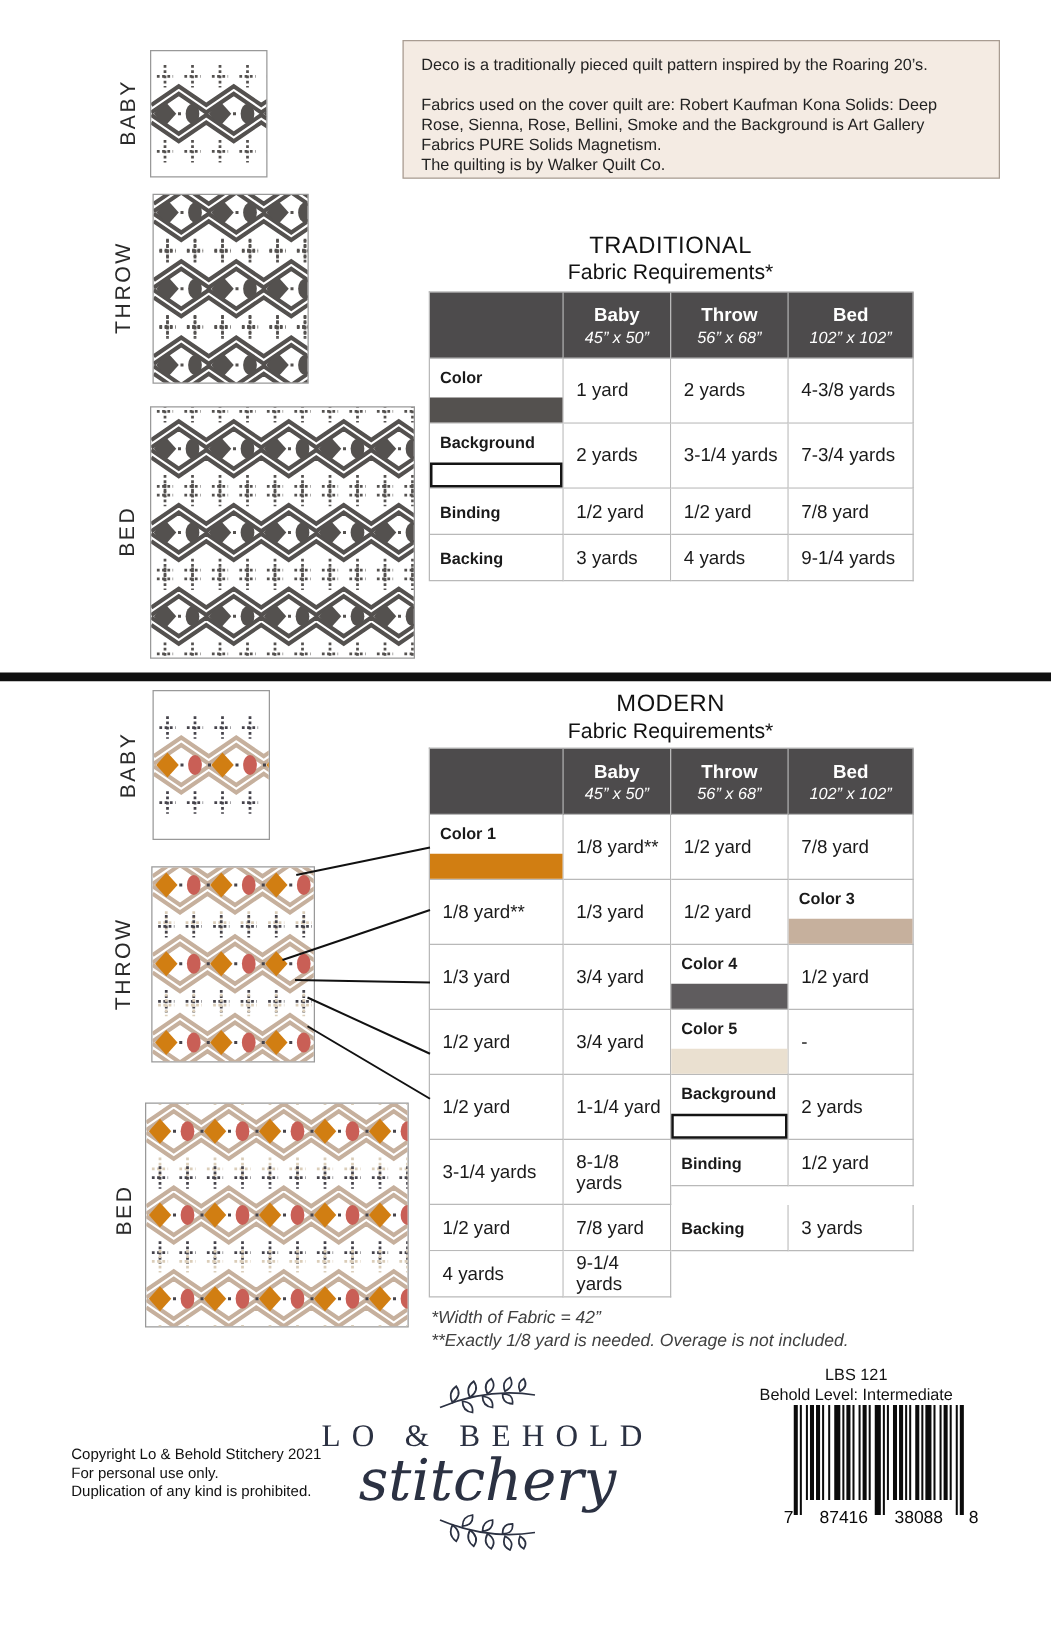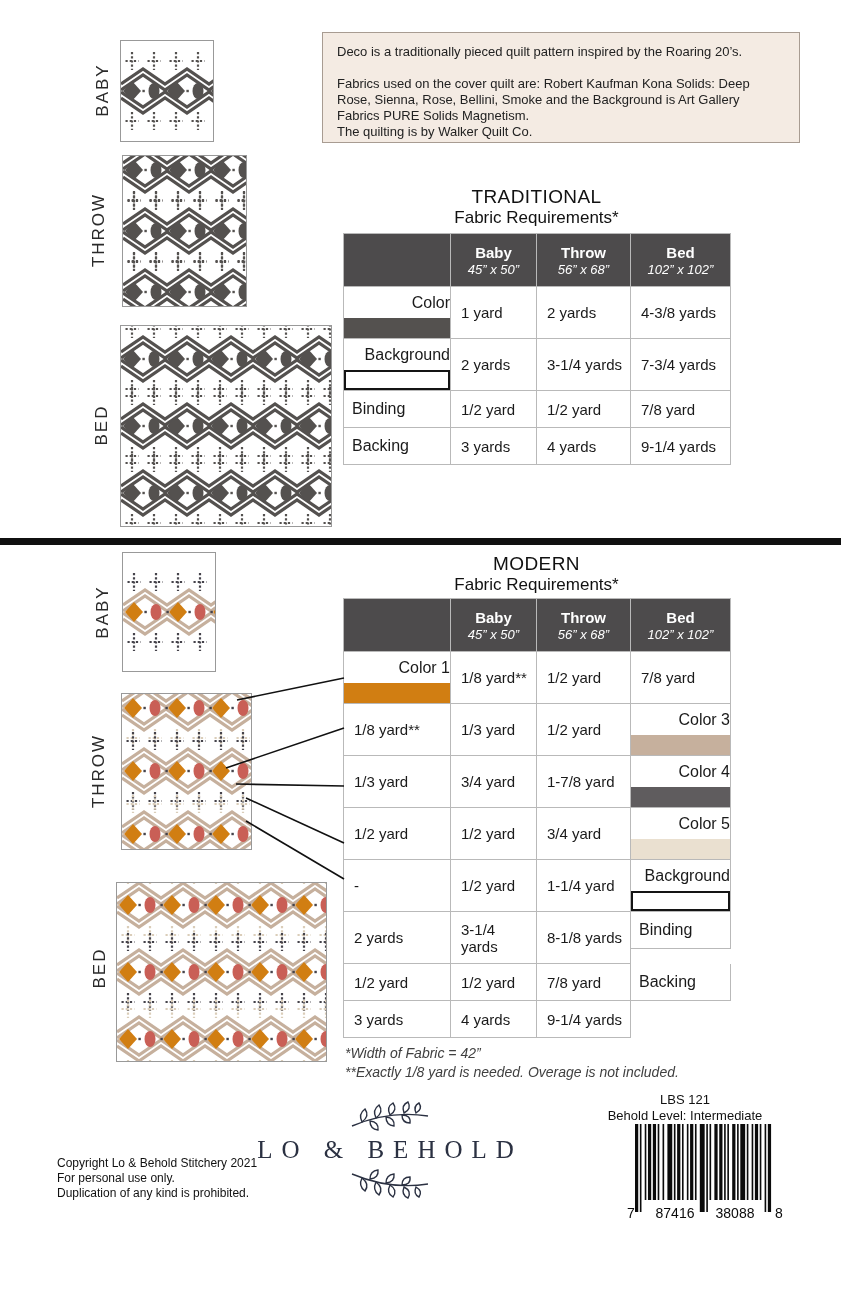--- a/index.html
+++ b/index.html
@@ -27,21 +27,21 @@
   .table-title .t2 { font-size:17px; }
 
   
   .req-table { position:absolute; left:343px; width:388px; display:grid;
     grid-template-columns:107px 86px 94px 100px; align-content:start;
     border-left:1px solid #b9b9b9; border-top:1px solid #b9b9b9; background:#fff; }
   .cell { border-right:1px solid #b9b9b9; border-bottom:1px solid #b9b9b9; position:relative; background:#fff; }
   .hcell { color:#fff; height:53px; display:flex; flex-direction:column; justify-content:center; align-items:center; }
   .hname { font-weight:bold; font-size:15px; }
   .hsize { font-style:italic; font-size:13px; margin-top:1px;text-align:center; }
-  .lcell .rlabel { font-weight:normal; font-size:16px; padding:7px 0 0 8px;text-align:right; }
+  .lcell .rlabel { font-weight:bold; font-size:13px; padding:7px 0 0 8px; }
   .lcell.short { display:flex; align-items:center; }
   .lcell.short .rlabel { padding:0 0 0 8px; }
   .swatch { position:absolute; left:0; right:0; bottom:0; height:20px; }
   .swatch.bordered { border:2px solid #141414; }
   .vcell { display:flex; align-items:center; padding-left:10px; font-size:15px; }
 
   .divider { position:absolute; left:0; top:538px; width:841px; height:7px; background:#101010; }
 
   .callouts { position:absolute; left:0; top:0; pointer-events:none; }
 
@@ -1552,21 +1552,20 @@
       <div class="cell vcell" style="height:52px">7/8 yard</div>
       <div class="cell vcell" style="height:52px">1/8 yard**</div>
       <div class="cell vcell" style="height:52px">1/3 yard</div>
       <div class="cell vcell" style="height:52px">1/2 yard</div>
       <div class="cell lcell tall" style="height:52px">
       <div class="rlabel">Color 3</div>
         <div class="swatch" style="background:#C6B09D"></div>
       </div>
       <div class="cell vcell" style="height:52px">1/3 yard</div>
       <div class="cell vcell" style="height:52px">3/4 yard</div>
-      <div class="cell vcell" style="height:52px">1-7/8 yard</div>
       <div class="cell lcell tall" style="height:52px">
       <div class="rlabel">Color 4</div>
         <div class="swatch" style="background:#5F5C5E"></div>
       </div>
       <div class="cell vcell" style="height:52px">1/2 yard</div>
       <div class="cell vcell" style="height:52px">1/2 yard</div>
       <div class="cell vcell" style="height:52px">3/4 yard</div>
       <div class="cell lcell tall" style="height:52px">
       <div class="rlabel">Color 5</div>
         <div class="swatch" style="background:#EAE0D0"></div>
@@ -1622,20 +1621,21 @@
         <path d="M28 18 q-4 -8 3 -13 q5 7 -3 13z"></path>
         <path d="M42 15 q-4 -8 3 -12 q5 7 -3 12z"></path>
         <path d="M56 13 q-3 -8 4 -11 q4 7 -4 11z"></path>
         <path d="M22 21 q0 8 8 9 q1 -8 -8 -9z"></path>
         <path d="M38 17 q0 8 8 9 q1 -8 -8 -9z"></path>
         <path d="M54 15 q0 8 8 8 q1 -8 -8 -8z"></path>
         <path d="M68 13 q-3 -7 3 -10 q4 6 -3 10z"></path>
       </g>
     </svg>
     <div class="wordmark">LO &amp; BEHOLD</div>
+    <div class="script">stitchery</div>
     <svg class="sprig" style="transform:scaleY(-1);margin-top:4px" width="84" height="32" viewBox="0 0 84 32">
       <g fill="none" stroke="#2B3142" stroke-width="1.4">
         <path d="M4 26 Q42 10 80 16"></path>
         <path d="M14 22 q-4 -8 3 -13 q5 7 -3 13z"></path>
         <path d="M28 18 q-4 -8 3 -13 q5 7 -3 13z"></path>
         <path d="M42 15 q-4 -8 3 -12 q5 7 -3 12z"></path>
         <path d="M56 13 q-3 -8 4 -11 q4 7 -4 11z"></path>
         <path d="M22 21 q0 8 8 9 q1 -8 -8 -9z"></path>
         <path d="M38 17 q0 8 8 9 q1 -8 -8 -9z"></path>
         <path d="M54 15 q0 8 8 8 q1 -8 -8 -8z"></path>

